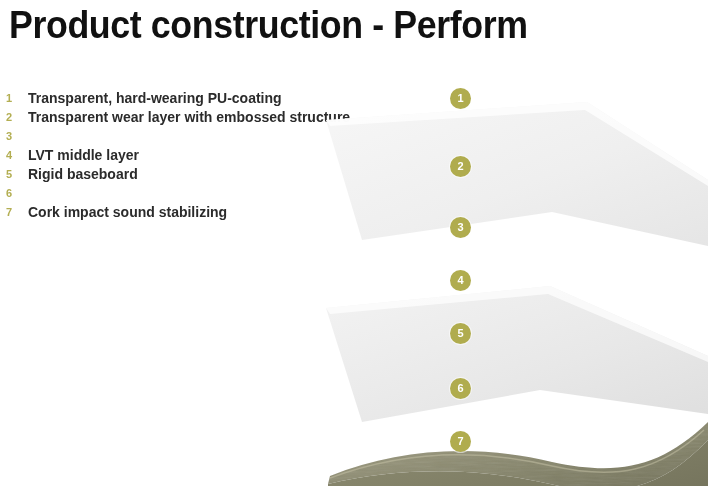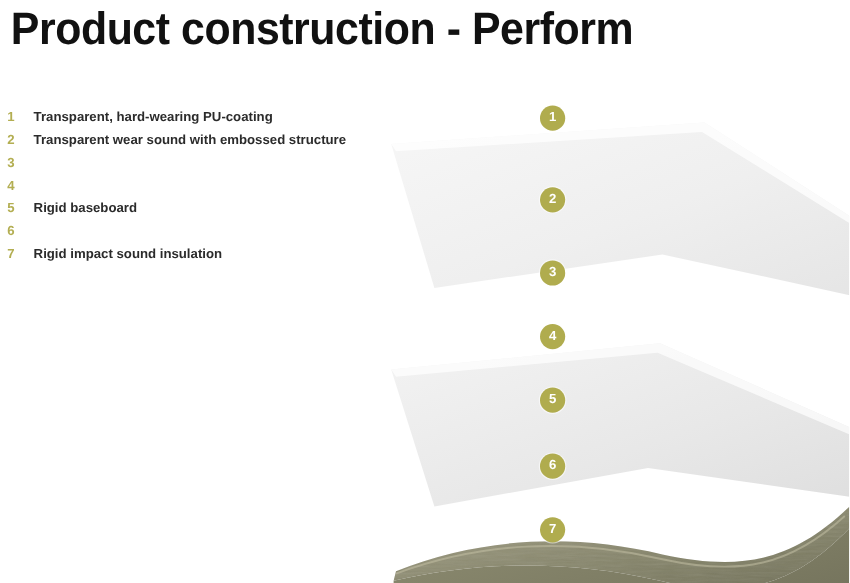--- a/index.html
+++ b/index.html
@@ -55,21 +55,21 @@
     width: 14px;
     text-align: left;
     font-size: 11px;
     font-weight: bold;
     color: #b3ae52;
   }
   .legend-label {
     position: absolute;
     left: 28px;
     top: 0;
-    font-size: 11px;
+    font-size: 14px;
     font-weight: bold;
     color: #2b2b2b;
   }
 
   
   #diagram {
     position: absolute;
     left: 300px;
     top: 70px;
     width: 408px;
@@ -107,43 +107,44 @@
 
   <div id="legend">
 
     <div class="legend-row">
       <span class="legend-num">1</span>
       <span class="legend-label">Transparent, hard-wearing PU-coating</span>
     </div>
 
     <div class="legend-row">
       <span class="legend-num">2</span>
-      <span class="legend-label">Transparent wear sound with embossed structure</span>
+      <span class="legend-label">Transparent wear layer with embossed structure</span>
     </div>
 
     <div class="legend-row">
       <span class="legend-num">3</span>
     </div>
 
     <div class="legend-row">
       <span class="legend-num">4</span>
+      <span class="legend-label">LVT middle layer</span>
     </div>
 
     <div class="legend-row">
       <span class="legend-num">5</span>
       <span class="legend-label">Rigid baseboard</span>
     </div>
 
     <div class="legend-row">
       <span class="legend-num">6</span>
     </div>
 
     <div class="legend-row">
       <span class="legend-num">7</span>
-      <span class="legend-label">Rigid impact sound insulation</span>
+      <span class="legend-label">Cork impact sound stabilizing</span>
     </div>
 
   </div>
 
   <div id="diagram">
     <svg viewBox="0 0 408 416" xmlns="http://www.w3.org/2000/svg">
       <defs>
         <linearGradient id="gPu" x1="0" y1="0" x2="1" y2="1">
           <stop offset="0%" stop-color="#f6f6f6"></stop>
           <stop offset="55%" stop-color="#eeeeee"></stop>

